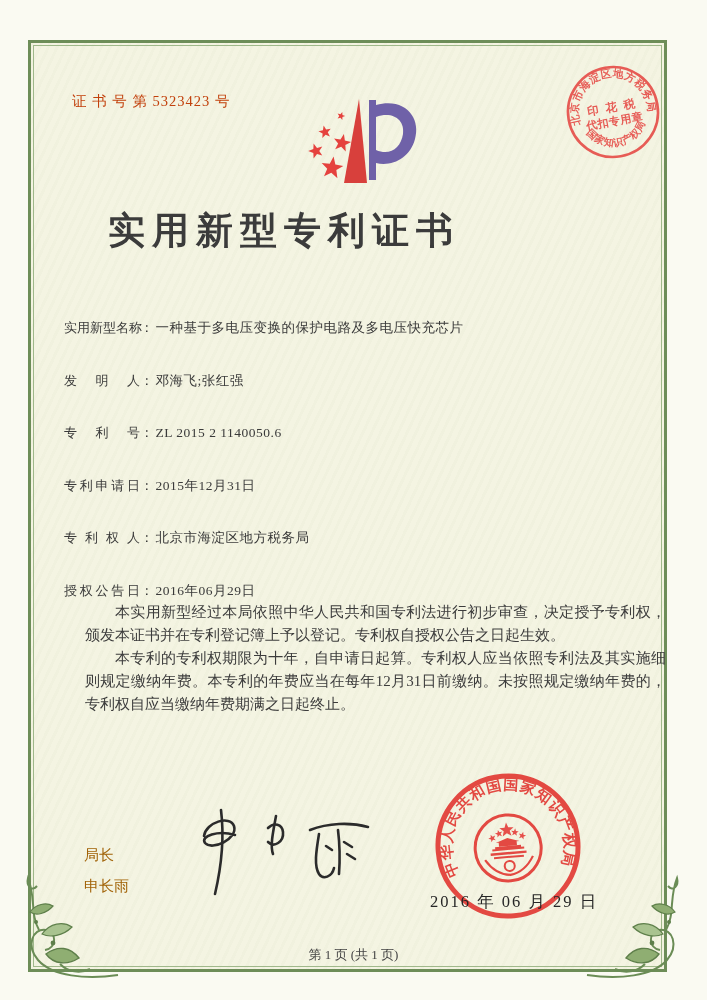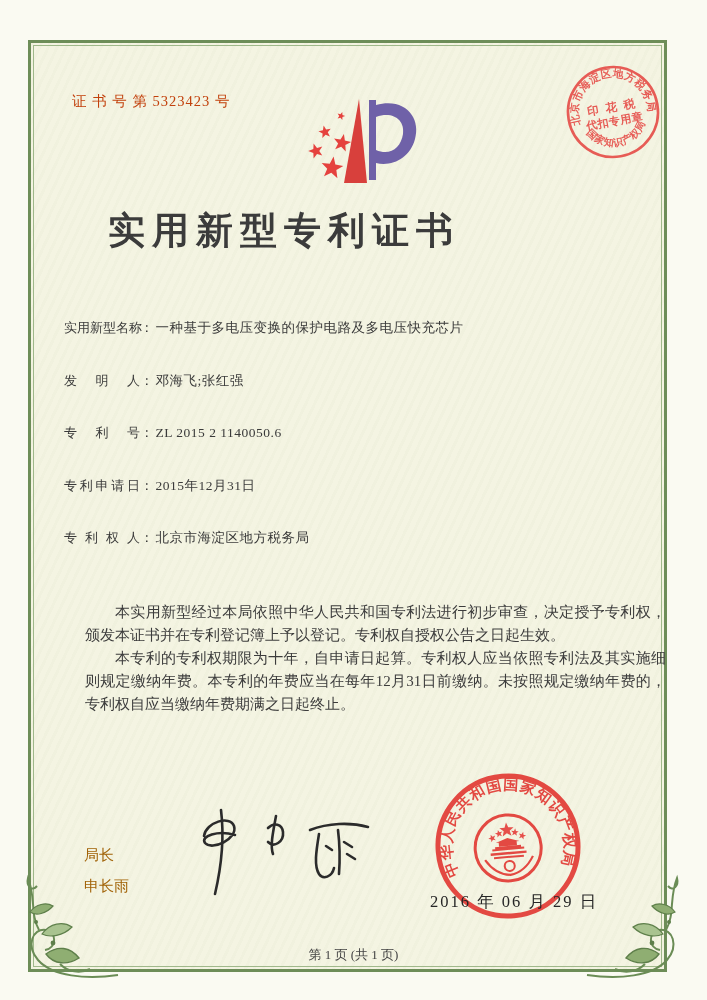--- a/index.html
+++ b/index.html
@@ -102,20 +102,23 @@
     </div>
     <div class="field-row">
       <span class="f-label">专利号</span><span class="f-colon">：</span><span class="f-value">ZL 2015 2 1140050.6</span>
     </div>
     <div class="field-row">
       <span class="f-label">专利申请日</span><span class="f-colon">：</span><span class="f-value">2015年12月31日</span>
     </div>
     <div class="field-row">
       <span class="f-label">专利权人</span><span class="f-colon">：</span><span class="f-value">北京市海淀区地方税务局</span>
     </div>
+    <div class="field-row">
+      <span class="f-label">授权公告日</span><span class="f-colon">：</span><span class="f-value">2016年06月29日</span>
+    </div>
   </div>
 
   <div class="layer paras">
     <p>本实用新型经过本局依照中华人民共和国专利法进行初步审查，决定授予专利权，颁发本证书并在专利登记簿上予以登记。专利权自授权公告之日起生效。</p>
     <p>本专利的专利权期限为十年，自申请日起算。专利权人应当依照专利法及其实施细则规定缴纳年费。本专利的年费应当在每年12月31日前缴纳。未按照规定缴纳年费的，专利权自应当缴纳年费期满之日起终止。</p>
   </div>
 
   <div class="layer signer">
     <div>局长</div>
     <div>申长雨</div>

